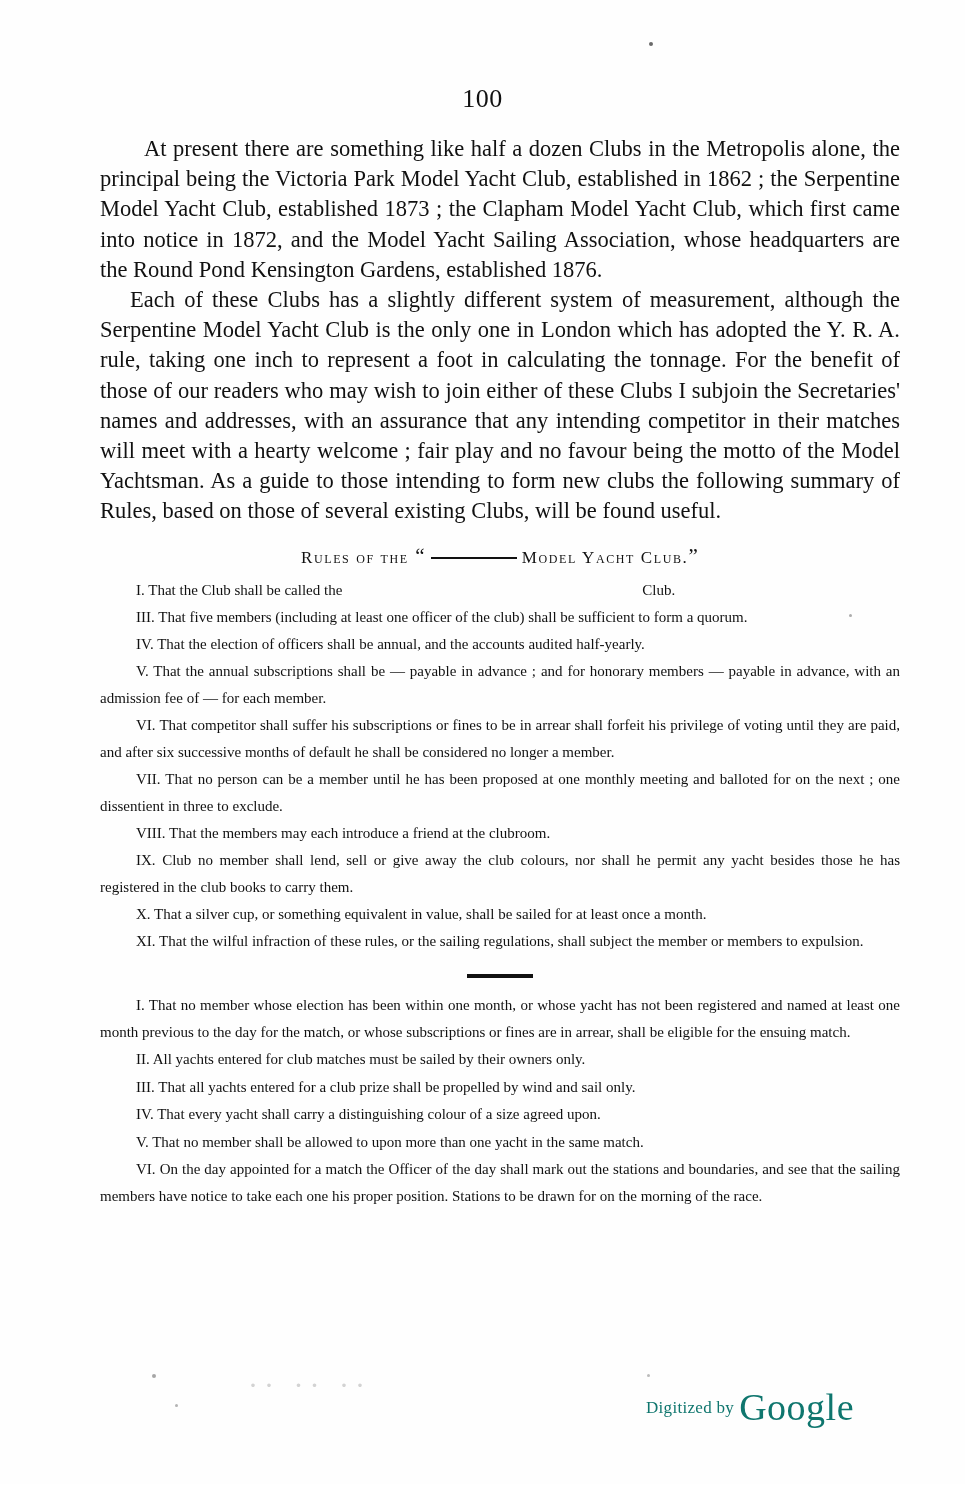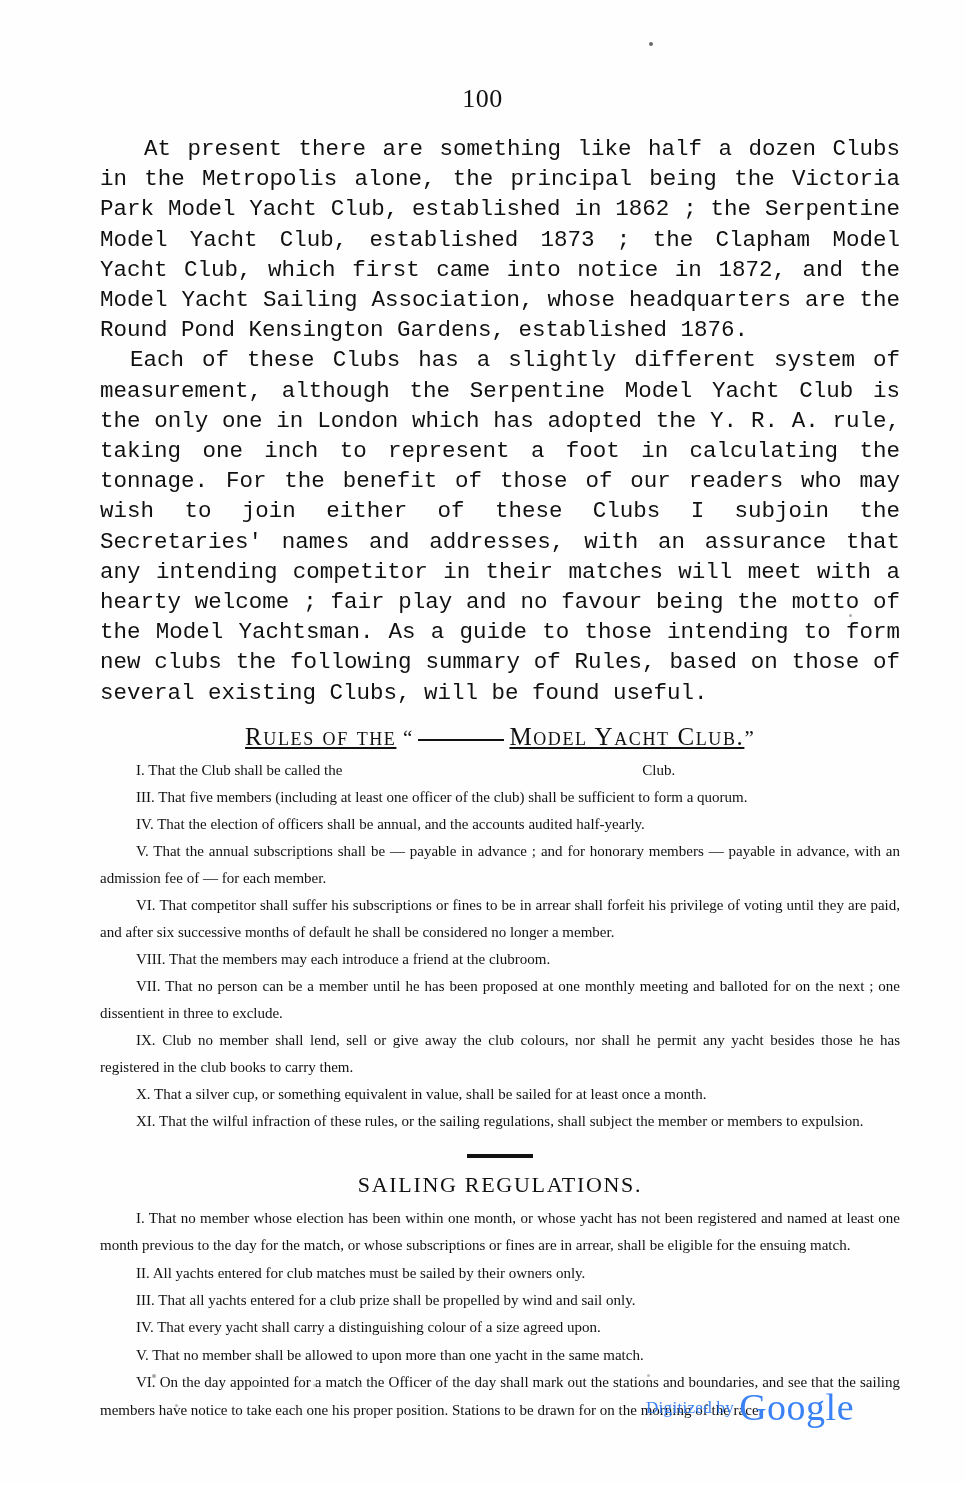--- a/index.html
+++ b/index.html
@@ -49,39 +49,37 @@
     top: 134px;
     width: 800px;
   }
 
   p.body {
     margin: 0;
     font-size: 22.5px;
     line-height: 30.2px;
     text-align: justify;
     text-indent: 44px;
-    font-family: Liberation Mono, monospace;
     -webkit-font-smoothing: none;
   }
   p.body.tight { text-indent: 30px; }
 
   
   .rules-heading {
     margin: 14px 0 4px 0;
     text-align: center;
     font-size: 21px;
     line-height: 30px;
     letter-spacing: 1.2px;
     white-space: nowrap;
   }
   .rules-heading .sc {
     font-variant: small-caps;
-    font-size: 25px;
+    font-size: 17px;
     letter-spacing: 1.6px;
-    text-decoration: underline;
   }
   .rules-heading .blank-rule {
     display: inline-block;
     width: 86px;
     height: 0;
     border-bottom: 2.4px solid #111;
     vertical-align: 4px;
     margin: 0 5px;
   }
 
@@ -133,21 +131,21 @@
     filter: blur(0.2px);
     overflow: hidden;
     white-space: nowrap;
   }
 
   
   .watermark {
     position: absolute;
     left: 646px;
     top: 1385px;
-    color: #3b82f6;
+    color: #0f766e;
     white-space: nowrap;
     font-family: "Liberation Serif", "DejaVu Serif", serif;
   }
   .watermark .wm-small {
     font-size: 17px;
     letter-spacing: .3px;
     vertical-align: 7px;
   }
   .watermark .wm-logo {
     font-size: 38px;
@@ -193,43 +191,42 @@
     </p>
     <p class="clause">
       <span>V.</span>
       <span>That the annual subscriptions shall be — payable in advance ; and for honorary members — payable in advance, with an admission fee of — for each member.</span>
     </p>
     <p class="clause">
       <span>VI.</span>
       <span>That competitor shall suffer his subscriptions or fines to be in arrear shall forfeit his privilege of voting until they are paid, and after six successive months of default he shall be considered no longer a member.</span>
     </p>
     <p class="clause">
+      <span>VII.</span>
+      <span>That no person can be a member until he has been proposed at one monthly meeting and balloted for on the next ; one dissentient in three to exclude.</span>
+    </p>
+    <p class="clause">
       <span>VIII.</span>
       <span>That the members may each introduce a friend at the clubroom.</span>
     </p>
     <p class="clause">
-      <span>VII.</span>
-      <span>That no person can be a member until he has been proposed at one monthly meeting and balloted for on the next ; one dissentient in three to exclude.</span>
-    </p>
-    <p class="clause">
       <span>IX.</span>
       <span>Club no member shall lend, sell or give away the club colours, nor shall he permit any yacht besides those he has registered in the club books to carry them.</span>
     </p>
     <p class="clause">
       <span>X.</span>
       <span>That a silver cup, or something equivalent in value, shall be sailed for at least once a month.</span>
     </p>
     <p class="clause">
       <span>XI.</span>
       <span>That the wilful infraction of these rules, or the sailing regulations, shall subject the member or members to expulsion.</span>
     </p>
 
     <div class="divider"></div>
 
-    <h2 class="section-heading">SAILING REGULATIONS.</h2>
 
     <p class="clause sr">
       <span>I.</span>
       <span>That no member whose election has been within one month, or whose yacht has not been registered and named at least one month previous to the day for the match, or whose subscriptions or fines are in arrear, shall be eligible for the ensuing match.</span>
     </p>
     <p class="clause sr">
       <span>II.</span>
       <span>All yachts entered for club matches must be sailed by their owners only.</span>
     </p>
     <p class="clause sr">

